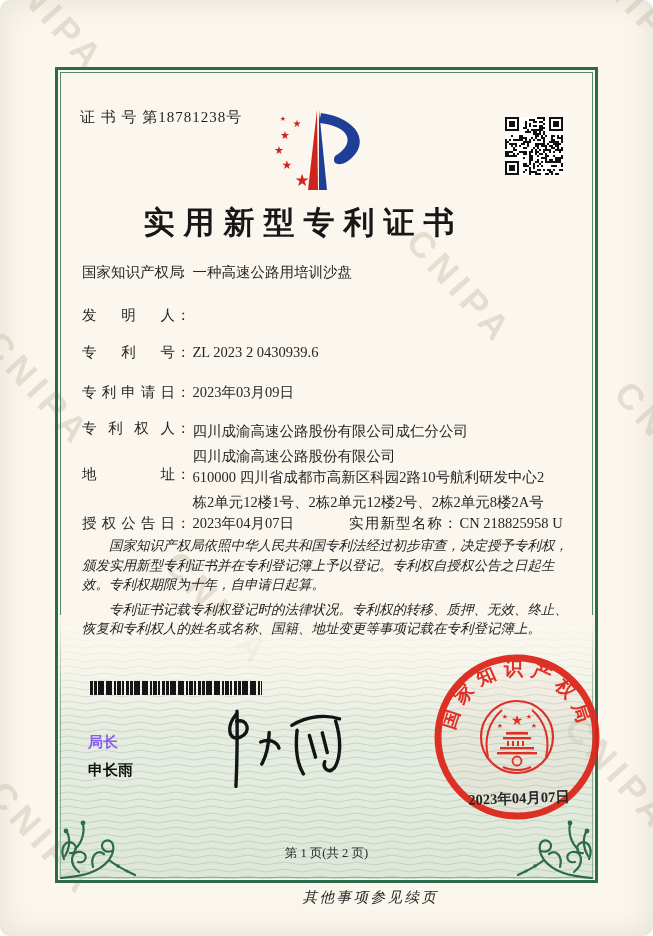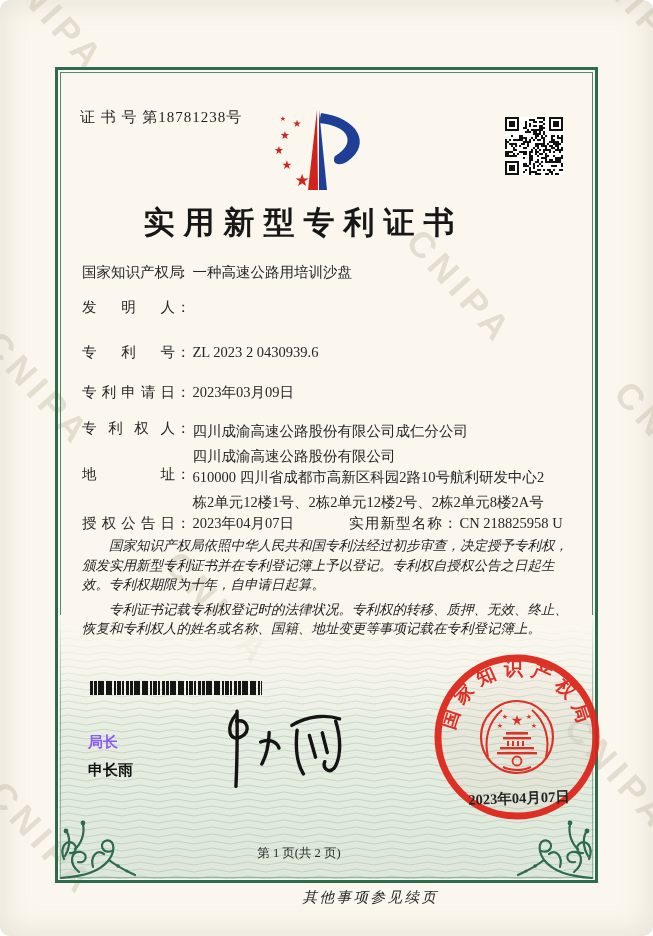--- a/index.html
+++ b/index.html
@@ -59,21 +59,21 @@
   }
   
   .signer-title{position:absolute;left:88px;top:733px;font-family:"Liberation Sans","DejaVu Sans",sans-serif;
     font-weight:bold;font-size:15px;color:#8b5cf6;}
   .signer-name{position:absolute;left:88px;top:761px;font-family:"Liberation Sans","DejaVu Sans",sans-serif;
     font-weight:bold;font-size:15px;color:#111;}
   .signature{position:absolute;left:198px;top:704px;transform:rotate(-3deg);}
   
   .seal{position:absolute;left:430px;top:650px;opacity:.93;}
   
-  .page-num{position:absolute;left:0;top:845px;width:598px;text-align:center;font-size:12.5px;color:#2a2a2a;}
+  .page-num{position:absolute;left:0;top:845px;width:653px;text-align:center;font-size:12.5px;color:#2a2a2a;}
   .continuation{
     position:absolute;left:0;top:888px;width:653px;text-align:center;
     font-size:14.5px;font-style:italic;letter-spacing:2.5px;color:#262626;padding-left:44px;
   }
 </style>
 </head>
 <body>
 
 <div class="page">
 
@@ -452,21 +452,21 @@
   </svg>
 
   <div class="title">实用新型专利证书</div>
 
   <div class="fields">
     <div class="frow single" style="top:0">
       <span class="flabel">国家知识产权局</span>
         <span class="fcolon">：</span>
       <span class="fval">一种高速公路用培训沙盘</span>
     </div>
-    <div class="frow single" style="top:35px">
+    <div class="frow single" style="top:43px">
       <span class="flabel">发明人</span>
         <span class="fcolon">：</span>
     </div>
     <div class="frow single" style="top:80px">
       <span class="flabel">专利号</span>
         <span class="fcolon">：</span>
       <span class="fval">ZL 2023 2 0430939.6</span>
     </div>
     <div class="frow single" style="top:120px">
       <span class="flabel">专利申请日</span>

